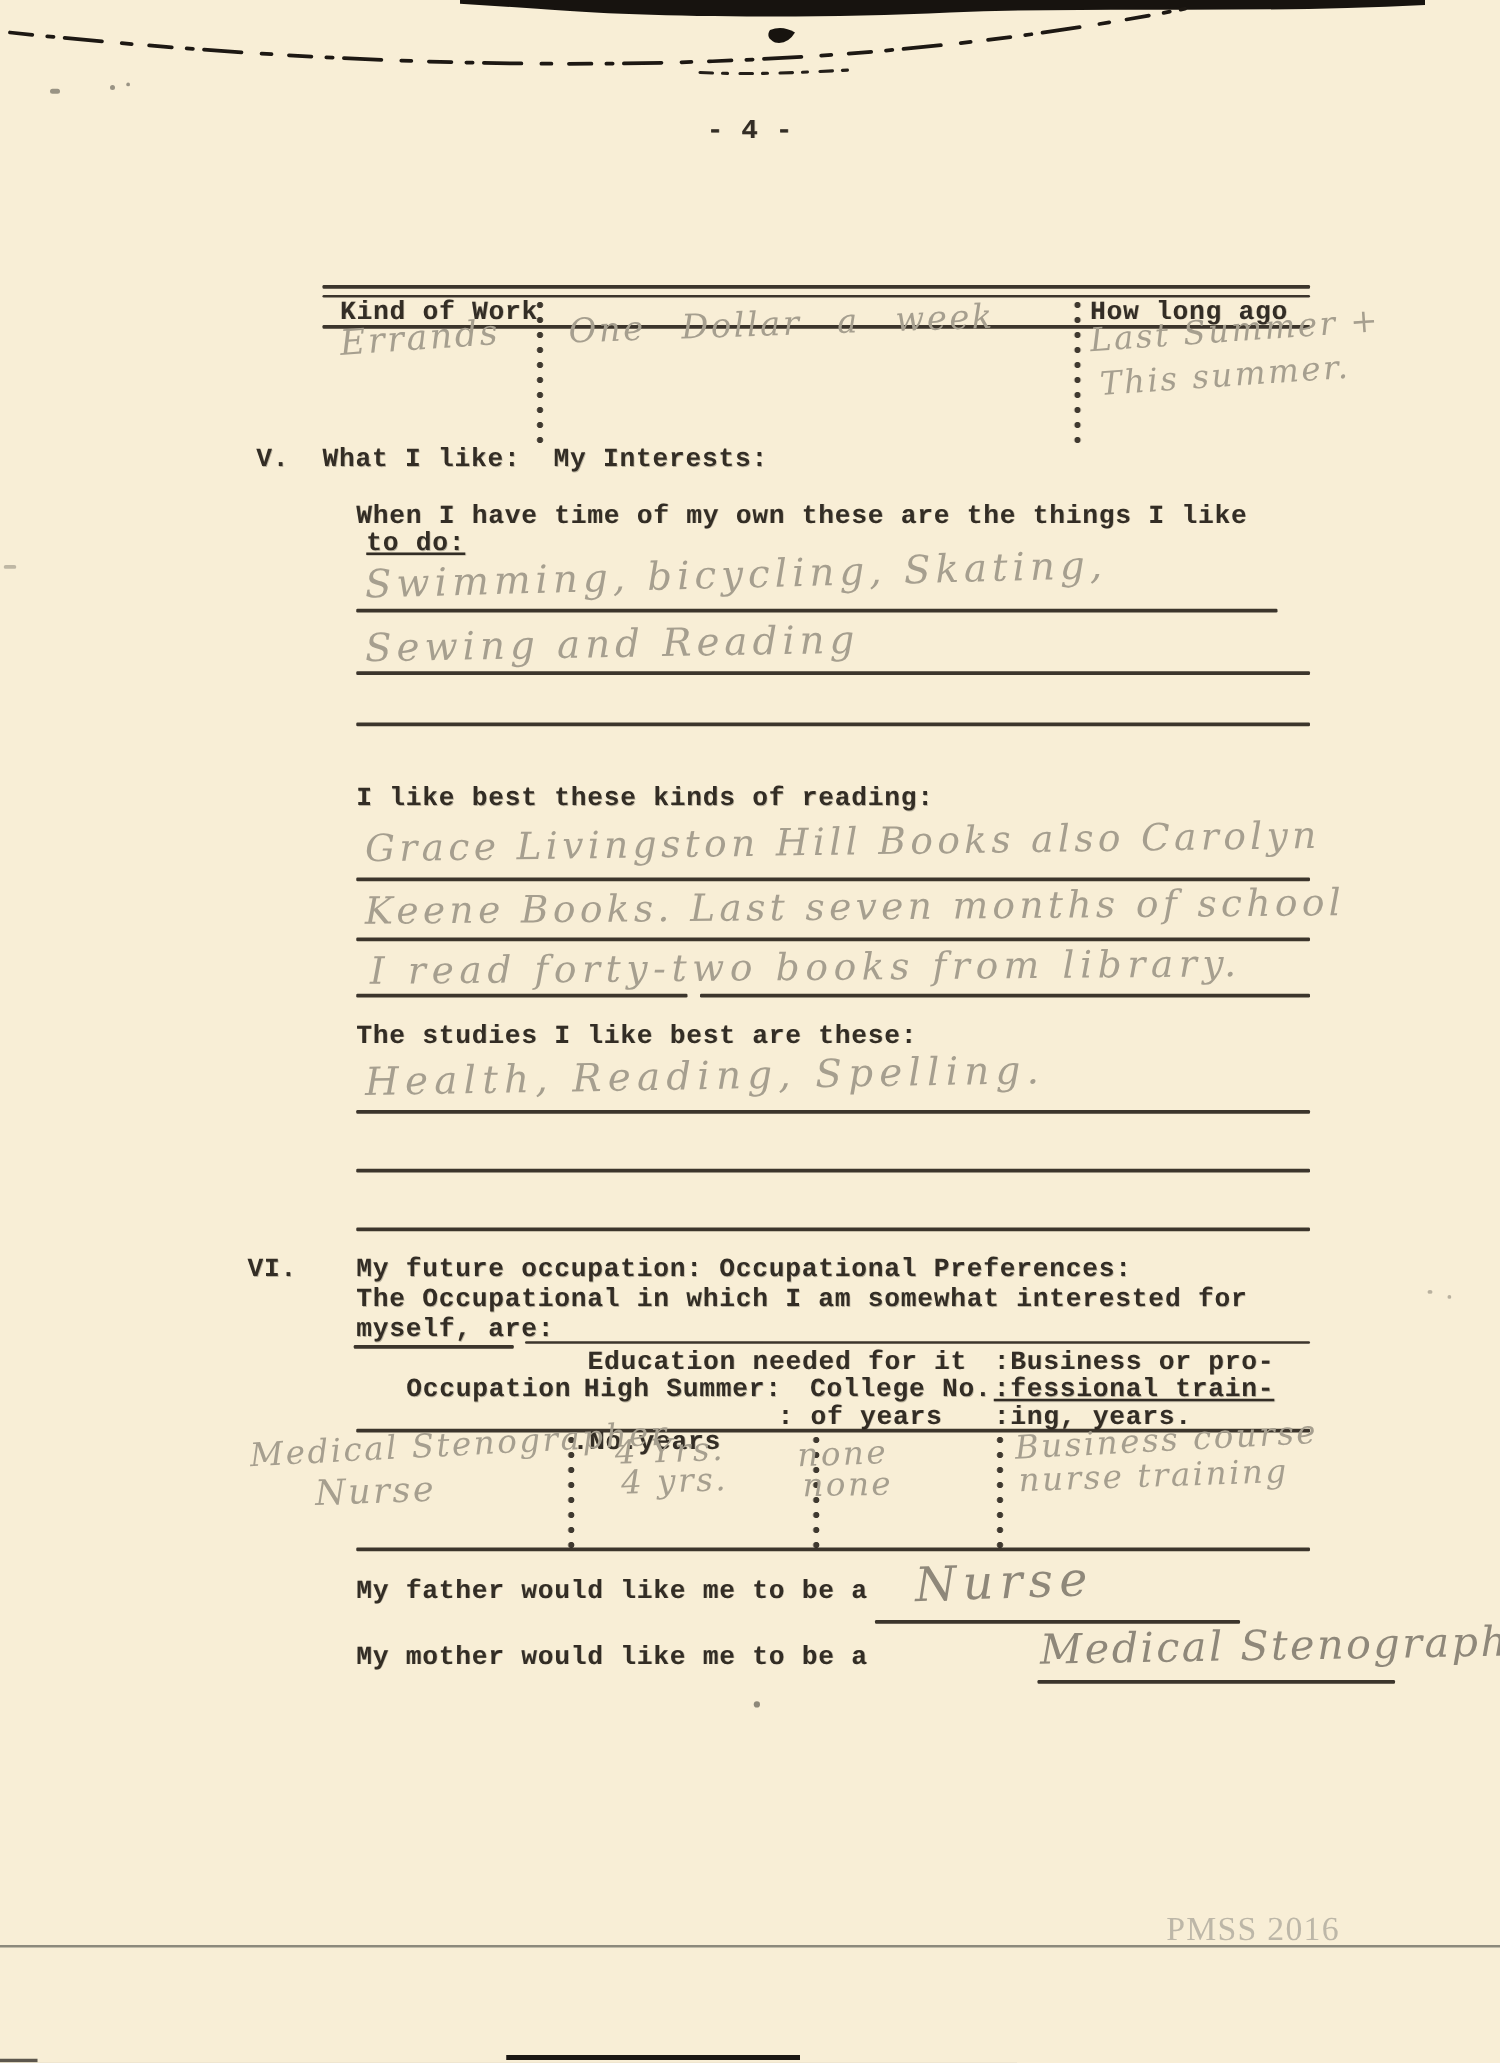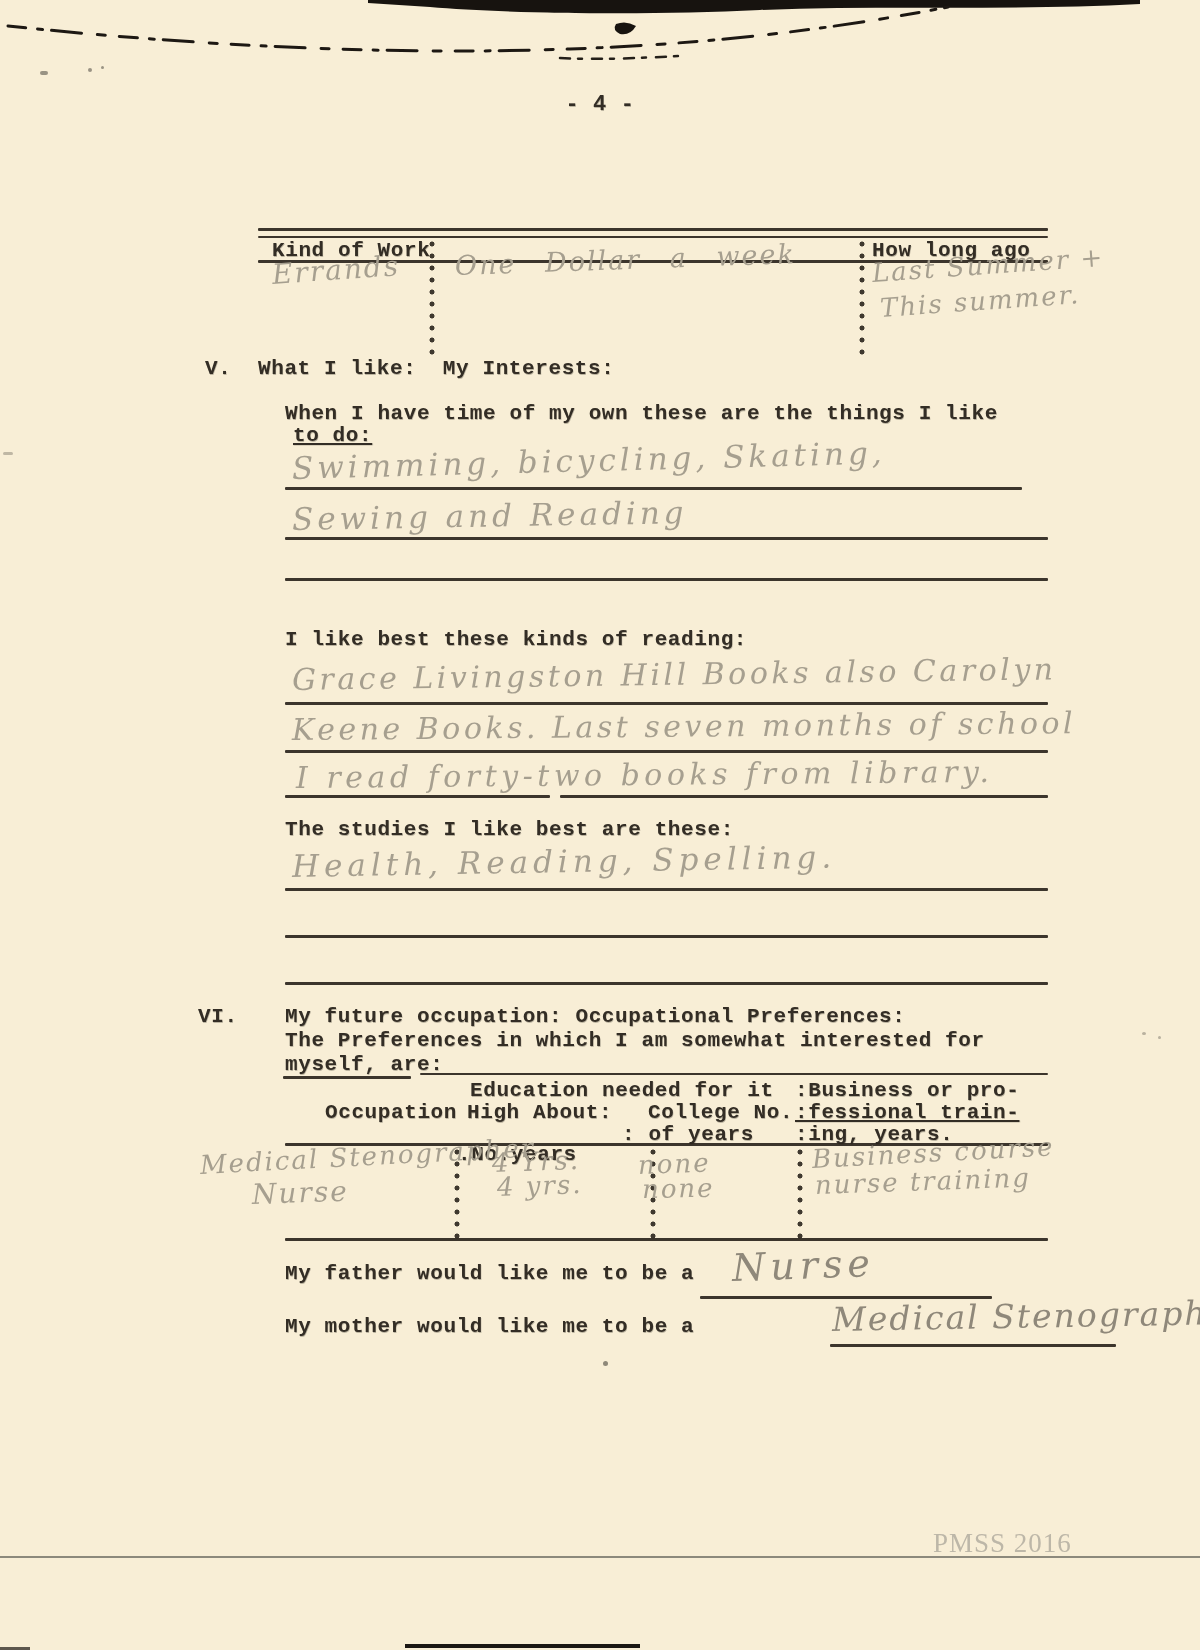--- a/index.html
+++ b/index.html
@@ -94,29 +94,29 @@
   <div class="rule" style="left:560px;top:795px;width:488px;"></div>
 
   <div class="tw" style="left:285px;top:818px;">The studies I like best are these:</div>
   <div class="hw" style="left:292px;top:848px;font-size:31px;letter-spacing:5px;transform:rotate(-1deg);">Health, Reading, Spelling.</div>
   <div class="rule" style="left:285px;top:888px;width:763px;"></div>
   <div class="rule" style="left:285px;top:935px;width:763px;"></div>
   <div class="rule" style="left:285px;top:982px;width:763px;"></div>
 
   <div class="tw" style="left:198px;top:1005px;">VI.</div>
   <div class="tw" style="left:285px;top:1005px;">My future occupation: Occupational Preferences:</div>
-  <div class="tw" style="left:285px;top:1029px;">The Preferences in which I am somewhat interested for</div>
+  <div class="tw" style="left:285px;top:1029px;">The Occupational in which I am somewhat interested for</div>
   <div class="tw" style="left:285px;top:1053px;">myself, are:</div>
   <div class="rule" style="left:283px;top:1076px;width:128px;"></div>
 
   <div class="rule" style="left:420px;top:1073px;width:628px;height:2px;"></div>
   <div class="tw" style="left:470px;top:1079px;">Education needed for it</div>
   <div class="tw" style="left:795px;top:1079px;text-align:center;">:Business or pro-</div>
   <div class="tw" style="left:325px;top:1101px;">Occupation</div>
-  <div class="tw" style="left:467px;top:1101px;">High About:</div>
+  <div class="tw" style="left:467px;top:1101px;">High Summer:</div>
   <div class="tw" style="left:648px;top:1101px;">College No.</div>
   <div class="tw" style="left:795px;top:1101px;text-decoration:underline;">:fessional train-</div>
   <div class="tw" style="left:458px;top:1123px;margin-top:20px;">.No.years</div>
   <div class="tw" style="left:622px;top:1123px;">: of years</div>
   <div class="tw" style="left:795px;top:1123px;">:ing, years.</div>
   <div class="rule" style="left:285px;top:1143px;width:763px;"></div>
 
   <div class="dots" style="left:454px;top:1148px;height:92px;"></div>
   <div class="dots" style="left:650px;top:1148px;height:92px;"></div>
   <div class="dots" style="left:797px;top:1148px;height:92px;"></div>

